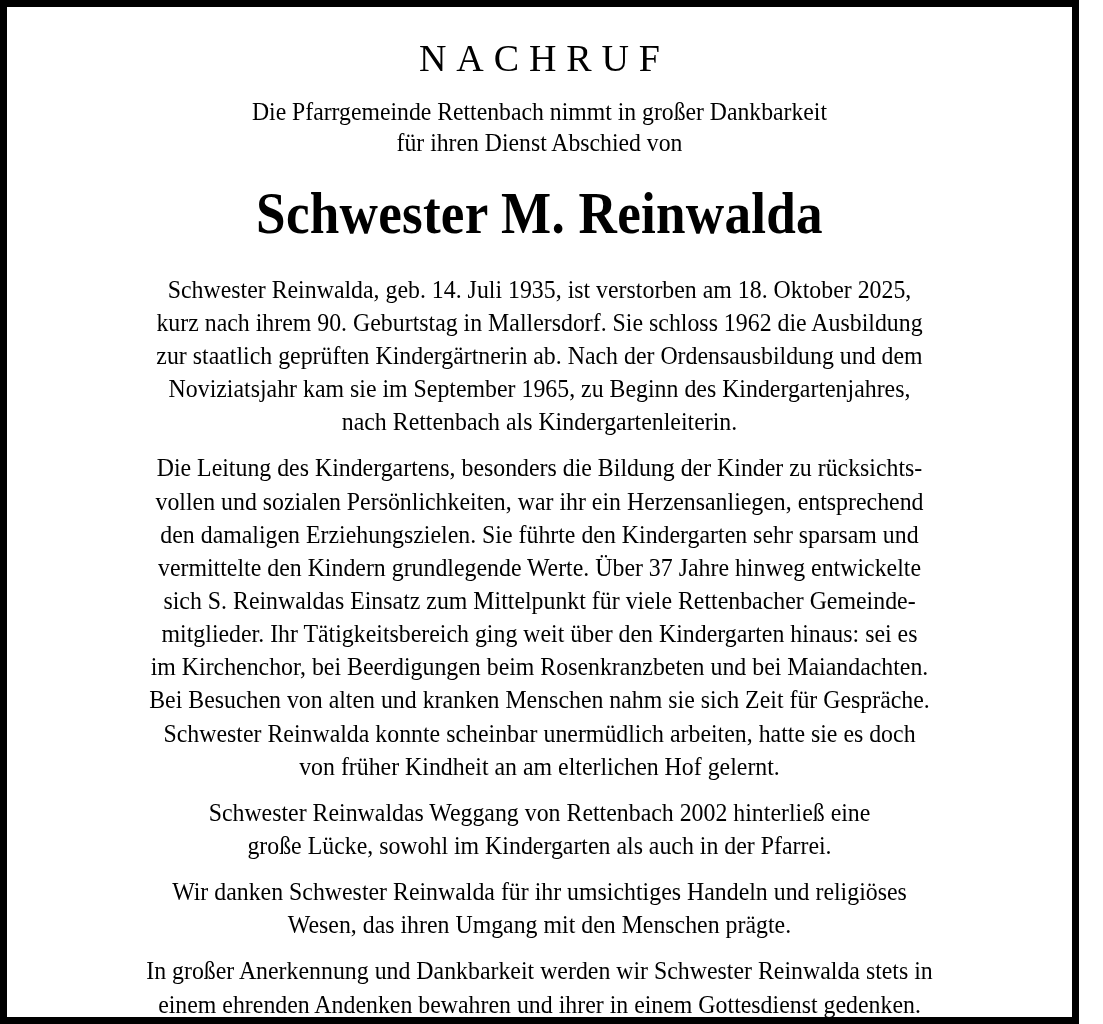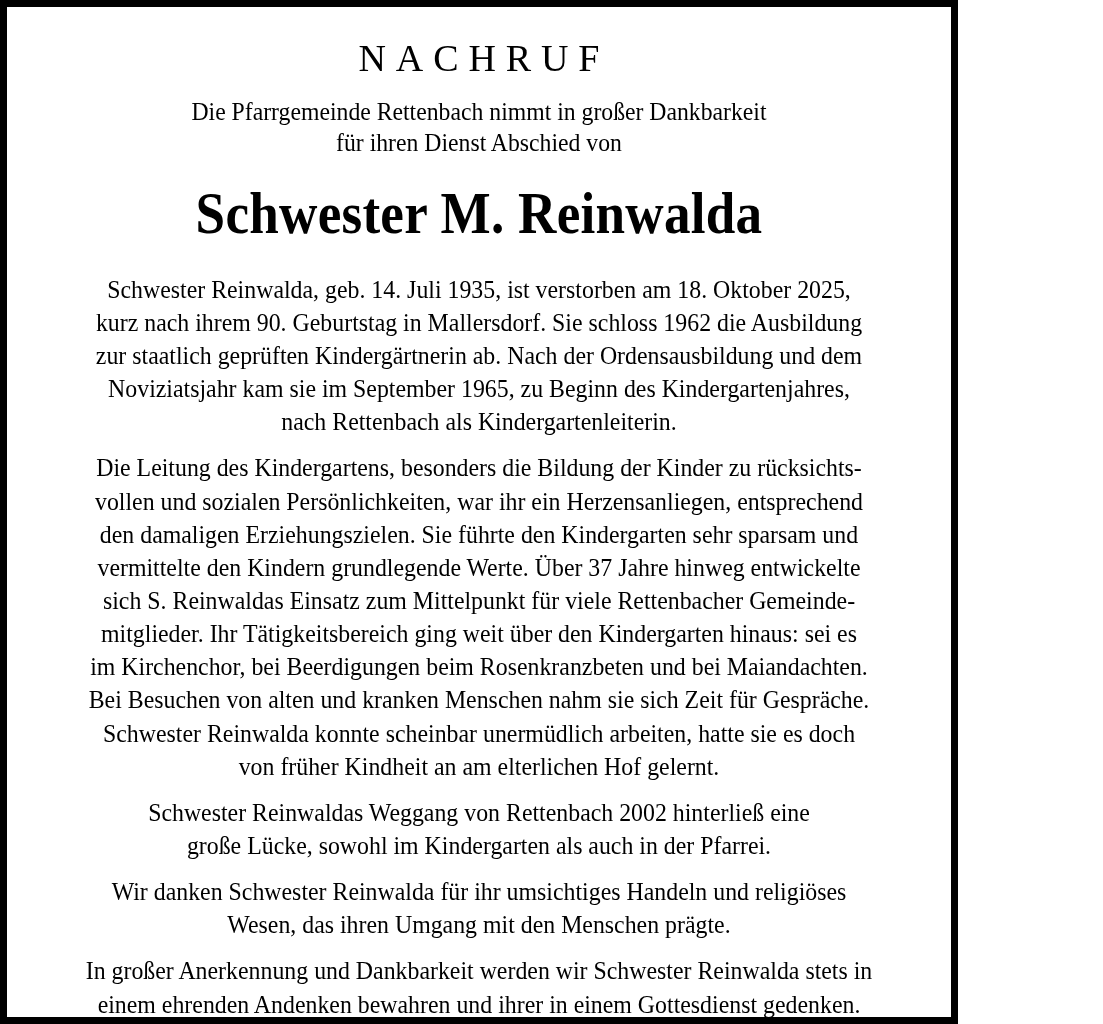--- a/index.html
+++ b/index.html
@@ -14,21 +14,21 @@
     height: 1024px;
     overflow: hidden;
     font-family: "Liberation Serif", "DejaVu Serif", serif;
     color: #000000;
     -webkit-font-smoothing: antialiased;
   }
 
   
   .obituary-frame {
     box-sizing: border-box;
-    width: 958px;
+    width: 1079px;
     height: 1024px;
     border: 7px solid #000000;
     background: #ffffff;
     display: flex;
     flex-direction: column;
     align-items: center;
     padding: 0 22px;
   }
 
   .sheet {

